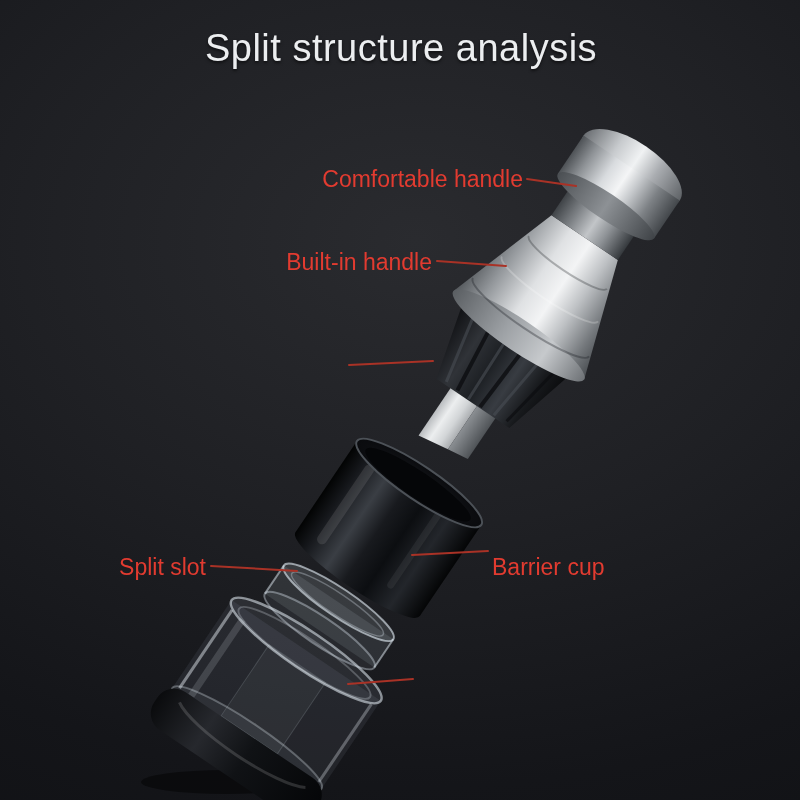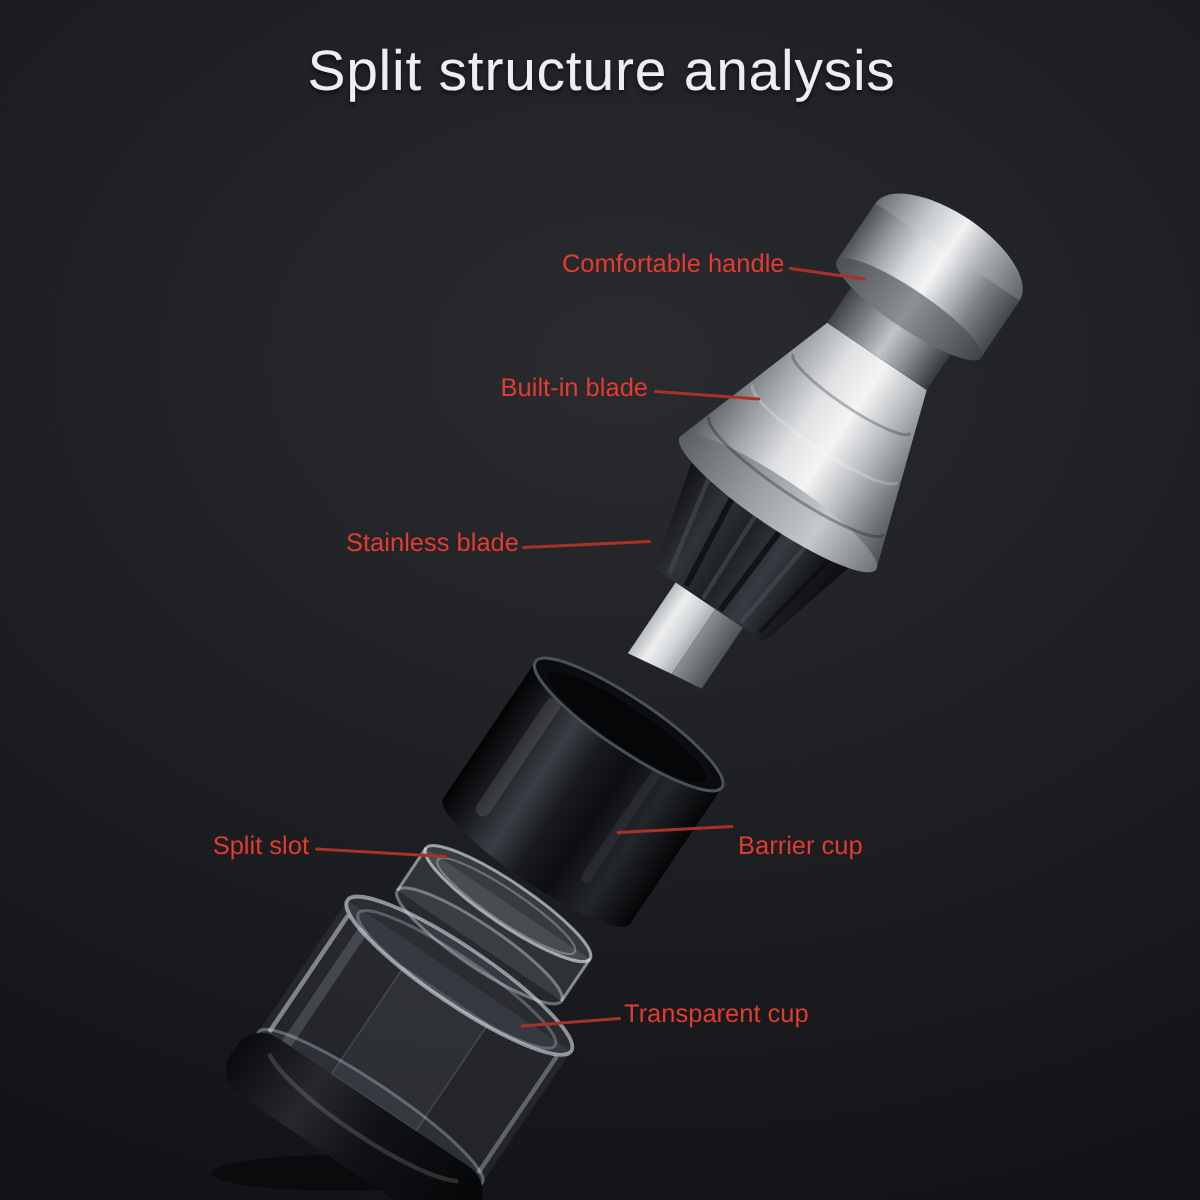--- a/index.html
+++ b/index.html
@@ -8,21 +8,21 @@
     background: radial-gradient(130% 95% at 52% 30%, #2a2b2f 0%, #1f2024 38%, #141519 72%, #0f1013 100%);
     font-family:"Liberation Sans", sans-serif;
   }
   .title{
     position:absolute;top:26px;left:0;width:100%;margin:1px;text-align:center;
     font-size:38px;font-weight:400;color:var(--title-text,#eceef0);
     letter-spacing:.5px;text-shadow:0 2px 3px rgba(0,0,0,.55);
   }
   .art{position:absolute;left:0;top:0;}
   .part-label{
-    position:absolute;white-space:nowrap;font-size:17px;
+    position:absolute;white-space:nowrap;font-size:23px;
     color:var(--label-text,#e23b30);
   }
   .leader line{stroke:var(--leader-line,#a93226);stroke-width:2;stroke-linecap:round;}
 </style>
 </head>
 <body>
 
 <div class="stage">
 
   <h1 class="title">Split structure analysis</h1>
@@ -186,19 +186,17 @@
       <line x1="527" y1="179" x2="576" y2="186"></line>
       <line x1="437" y1="261" x2="506" y2="266"></line>
       <line x1="349" y1="365" x2="433" y2="361"></line>
       <line x1="488" y1="551" x2="412" y2="555"></line>
       <line x1="211" y1="566" x2="297" y2="571"></line>
       <line x1="413" y1="679" x2="348" y2="684"></line>
     </g>
   </svg>
 
   <div class="part-label" style="right:277px;top:166px">Comfortable handle</div>
-  <div class="part-label" style="right:368px;top:249px">Built-in blade</div>
-  <div class="part-label" style="right:454px;top:352px">Stainless blade</div>
+  <div class="part-label" style="right:368px;top:249px">Built-in handle</div>
   <div class="part-label" style="left:492px;top:554px">Barrier cup</div>
   <div class="part-label" style="right:594px;top:554px">Split slot</div>
-  <div class="part-label" style="left:416px;top:666px">Transparent cup</div>
 
 </div>
 
 </body></html>

